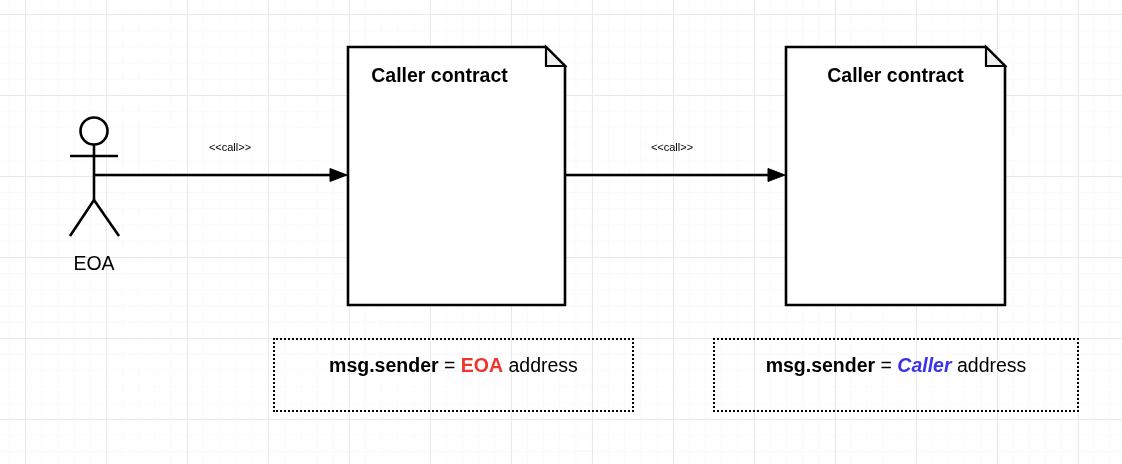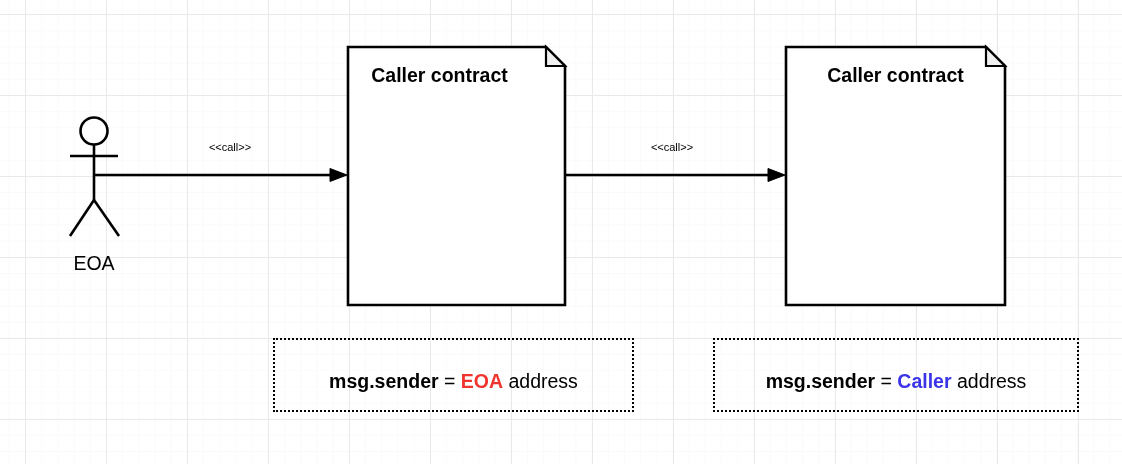--- a/index.html
+++ b/index.html
@@ -87,36 +87,35 @@
 
   
   .caption-box {
     position: absolute;
     box-sizing: border-box;
     border: 2.5px dotted #000000;
     background: transparent;
     display: flex;
     flex-direction: column;
     align-items: center;
-    justify-content: center;
-    padding: 19px 0 6px 0;
+    padding: 12px 0 6px 0;
   }
   #caption-caller { left: 273px; top: 338px; width: 361px; height: 74px; }
   #caption-target { left: 713px; top: 338px; width: 366px; height: 74px; }
 
   .caption-line {
     font-size: 19.5px;
     line-height: 1.42;
     color: #000000;
     white-space: nowrap;
   }
   .k { font-weight: bold; color: #000000; }
   .eq { font-weight: normal; color: #000000; }
   .v-red { font-weight: bold; color: #f0352f; }
-  .v-blue { font-weight: bold; color: #3a33e8; }
+  .v-blue { font-weight: bold; color: #3a33e8; font-style: italic; }
   .plain { font-weight: normal; color: #000000; }
 </style>
 </head>
 <body>
 
 <div id="canvas">
 
   <svg class="actor-layer" width="1122" height="464" viewBox="0 0 1122 464">
 
     <g fill="none" stroke="#000000" stroke-width="2.6" stroke-linecap="butt">

